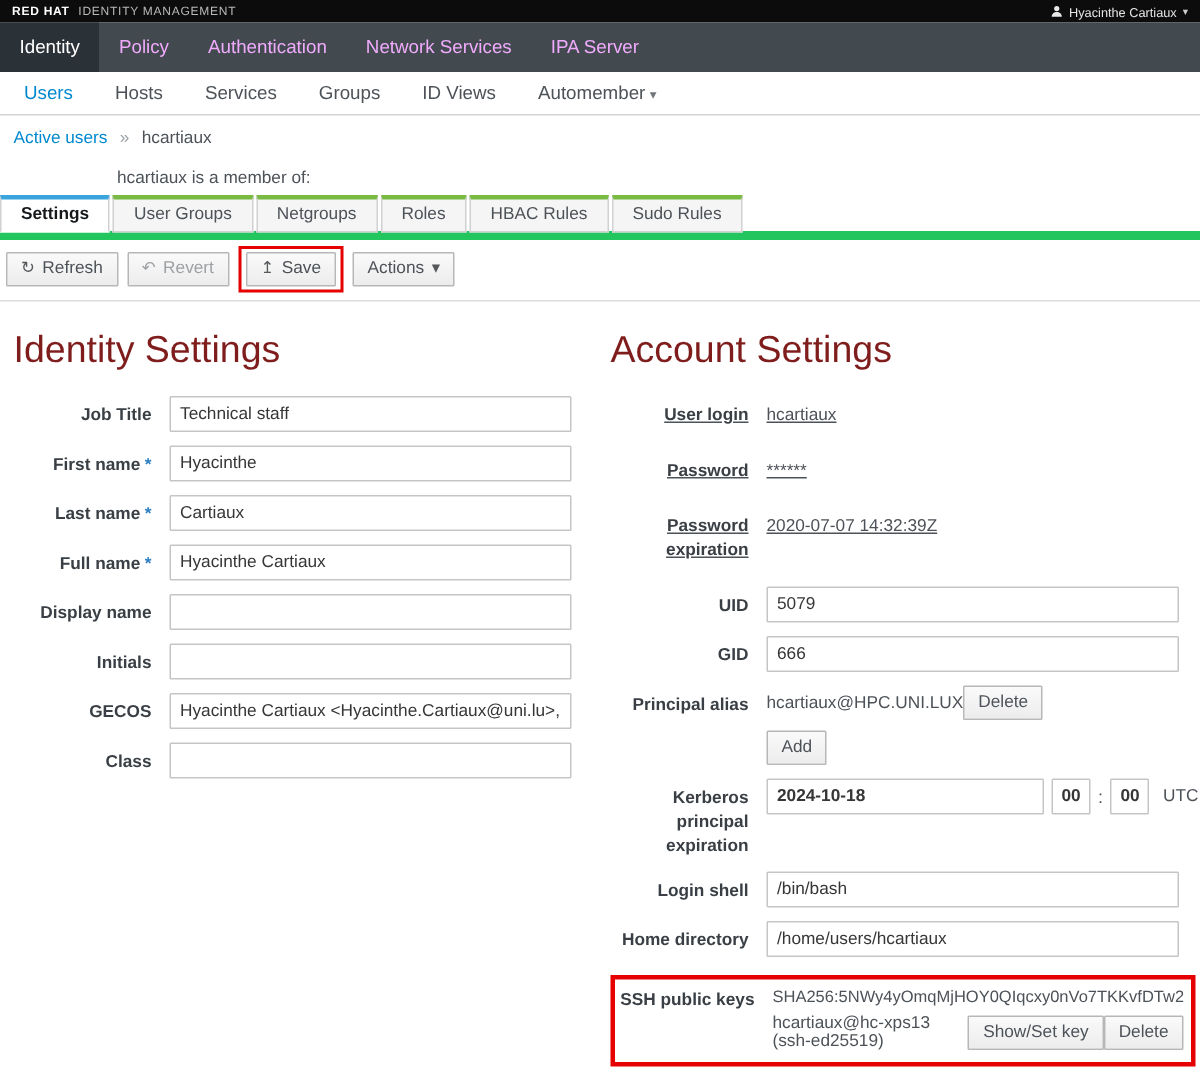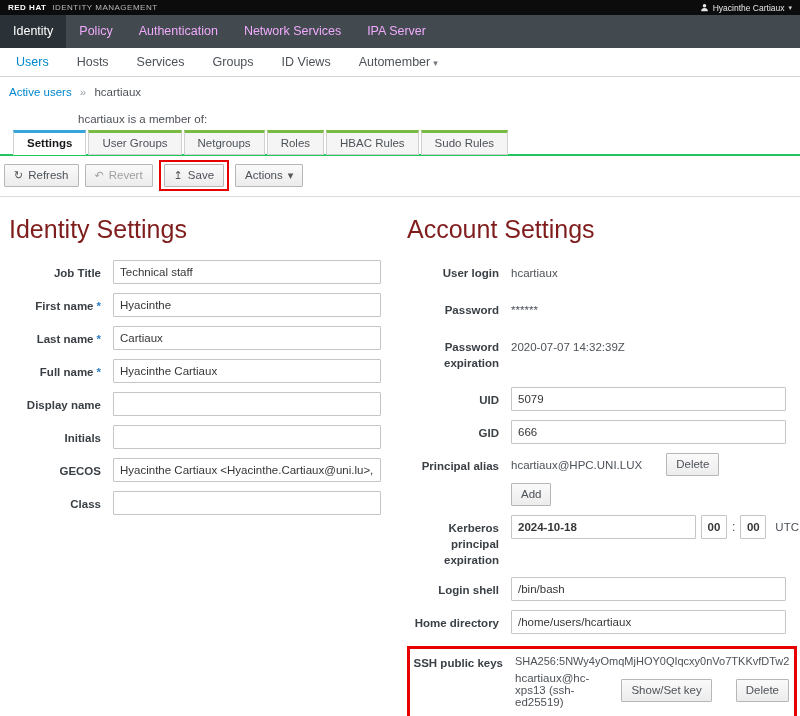--- a/index.html
+++ b/index.html
@@ -29,21 +29,21 @@
   .subnav-item .caret { font-size: 9px; color: #72767b; margin-left: 3px; }
   
   .breadcrumb { padding: 9px 9px 3px; font-size: 11.5px; }
   .breadcrumb .link { color: #0088ce; cursor: pointer; text-decoration: none; }
   .breadcrumb .sep { color: #9aa0a5; margin: 0 5px; }
   .breadcrumb .cur { color: #4d5258; }
   .page-title { padding: 7px 9px 0; font-size: 21px; color: #55595c; font-weight: normal; }
   .page-title .check { color: #676b6e; font-size: 16px; margin-right: 7px; }
   .member-label { margin: 12px 0 5px 78px; font-size: 11.5px; color: #4d5258; }
   
-  .ftabs { display: flex; align-items: flex-end; border-bottom: 2px solid #22c55e; padding-left: 13px; }
+  .ftabs { display: flex; align-items: flex-end; border-bottom: 6px solid #22c55e; padding-left: 0; }
   .ftab { background: #f5f5f5; border: 1px solid #d1d1d1; border-top: 3px solid #79bb42;
     border-bottom: 1px solid #d1d1d1; margin-right: 2px; margin-bottom: -1px;
     padding: 4px 13px 5px; font-size: 11.5px; color: #4d5258; cursor: pointer; white-space: nowrap; }
   .ftab.active { background: #fff; border-top-color: #39a5dc; border-bottom-color: #fff;
     font-weight: bold; color: #16191b; }
   
   .toolbar { display: flex; align-items: center; gap: 6px; padding: 4px 4px 5px;
     border-bottom: 1px solid #dcdcdc; }
   .btn { display: inline-flex; align-items: center; gap: 5px;
     background: linear-gradient(#fafafa, #ececec); border: 1px solid #b7b7b7; border-radius: 1px;
@@ -52,29 +52,29 @@
   .btn .ico { font-size: 11px; color: #55595c; }
   .btn.disabled { color: #9ea1a4; }
   .btn.disabled .ico { color: #9ea1a4; }
   .annot-save { display: inline-flex; border: 2px solid #e60000; padding: 2px 3px; }
   
   .content { display: flex; padding: 14px 14px 0 9px; gap: 26px; }
   .col-left { width: 372px; flex: none; }
   .col-right { flex: 1; min-width: 0; }
   .section-title { font-size: 25px; font-weight: normal; color: #7f1d1d; margin: 4px 0 16px; }
   .frow { display: flex; align-items: flex-start; margin-bottom: 9px; }
-  .frow.static { margin-bottom: 16px; }
+  .frow.static { margin-bottom: 16px; text-decoration: underline; }
   .flabel { width: 92px; flex: none; text-align: right; font-weight: bold; font-size: 11.5px;
     color: #393f44; padding-top: 5px; line-height: 1.4; }
   .req { color: #2d7dc1; margin-left: 3px; font-weight: bold; }
   .fctl { flex: 1; min-width: 0; margin-left: 12px; }
   input.txt { width: 100%; height: 24px; border: 1px solid #c5c5c5; border-radius: 1px;
     padding: 2px 6px; font-family: inherit; font-size: 11.5px; color: #363636; }
   .static-val { font-size: 11.5px; color: #4d5258; padding-top: 5px; line-height: 1.4; }
-  .inline { display: flex; align-items: center; gap: 24px; }
+  .inline { display: flex; align-items: center; gap: 0; }
   .add-btn-row { margin-top: 7px; }
   .kerb { display: flex; align-items: center; gap: 5px; }
   .kdate { width: 185px !important; flex: none; font-weight: bold; }
   .ksm { width: 26px !important; flex: none; text-align: center; padding: 2px 2px !important; font-weight: bold; }
   .ksep { color: #4d5258; }
   .ktz { font-size: 11.5px; color: #4d5258; margin-left: 4px; }
   
   .annot-ssh { border: 3px solid #e60000; margin: 12px -11px 0 0; padding: 4px 5px 8px 1px; }
   .annot-ssh .frow { margin-bottom: 0; }
   .fp { font-size: 11px; color: #4d5258; padding-top: 2px; white-space: nowrap; overflow: hidden; }

